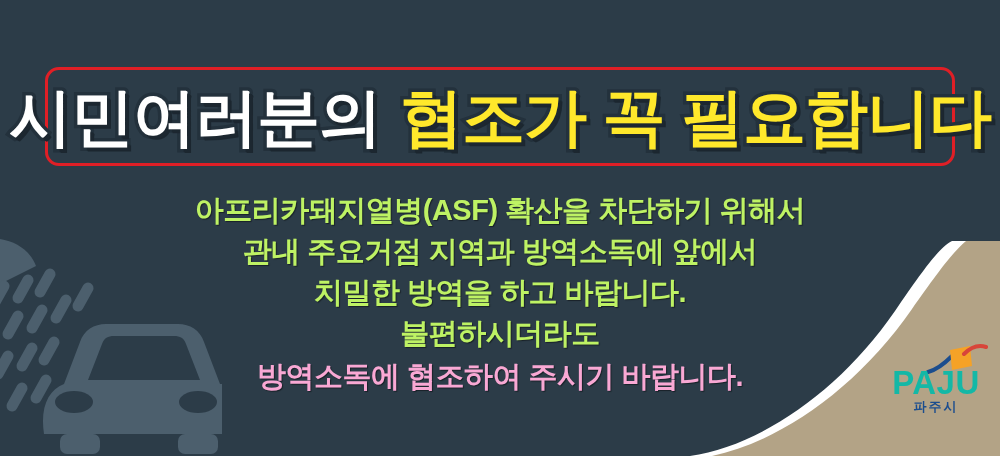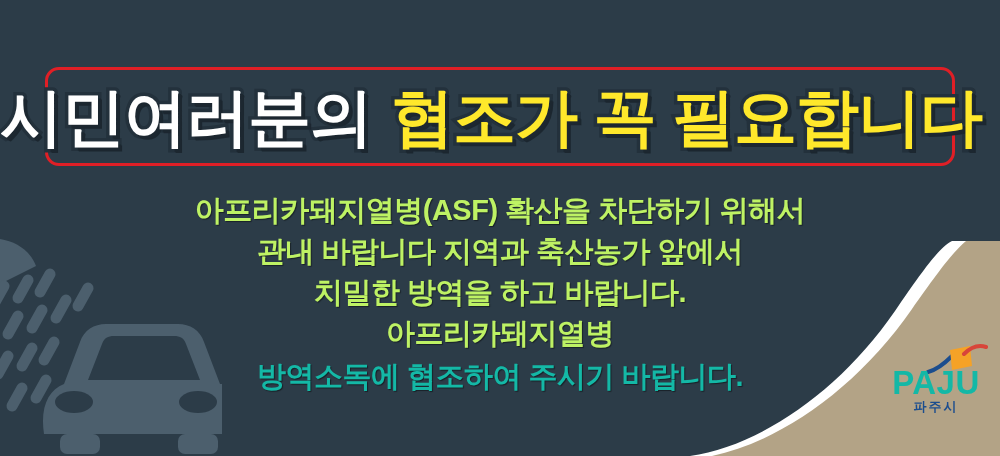--- a/index.html
+++ b/index.html
@@ -52,20 +52,21 @@
   }
 
   .headline {
     position: absolute;
     left: 0;
     top: 62px;
     width: 1000px;
     height: 110px;
     display: flex;
     align-items: center;
+    justify-content: center;
     white-space: nowrap;
   }
 
   .headline span {
     font-size: 63px;
     font-weight: bold;
     letter-spacing: -1px;
     line-height: 1;
     -webkit-text-stroke: 7px #23313c;
     paint-order: stroke fill;
@@ -90,21 +91,21 @@
     font-size: 29px;
     font-weight: bold;
     line-height: 41px;
     color: #bef264;
     letter-spacing: -0.5px;
     white-space: nowrap;
     text-shadow: 1px 1px 1px rgba(0,0,0,0.45);
   }
 
   .body-line.accent {
-    color: #14b8a6;
+    color: #f9a8d4;
     margin-top: 2px;
     text-align: center;
   }
 
   
   .paju-logo {
     position: absolute;
     left: 886px;
     top: 344px;
     width: 100px;
@@ -191,23 +192,23 @@
 
   <div class="headline-frame"></div>
 
   <div class="headline">
     <span class="hl-white">시민여러분의</span>
     <span class="hl-yellow">협조가 꼭 필요합니다</span>
   </div>
 
   <div class="body-copy">
     <div class="body-line">아프리카돼지열병(ASF) 확산을 차단하기 위해서</div>
-    <div class="body-line">관내 바랍니다 지역과 축산농가 앞에서</div>
+    <div class="body-line">관내 주요거점 지역과 방역소독에 앞에서</div>
     <div class="body-line">치밀한 방역을 하고 바랍니다.</div>
-    <div class="body-line">아프리카돼지열병</div>
+    <div class="body-line">불편하시더라도</div>
     <div class="body-line accent">방역소독에 협조하여 주시기 바랍니다.</div>
   </div>
 
   <div class="paju-logo">
     <svg class="paju-mark" viewBox="0 0 62 30" aria-hidden="true">
       <path d="M2 28 C 10 26 18 20 26 12" stroke="#1b4d8e" stroke-width="4" fill="none" stroke-linecap="round"></path>
       <path d="M24 6 L 44 2 L 46 22 L 26 26 Z" fill="#f5a227"></path>
       <path d="M38 10 C 46 2 54 1 60 3" stroke="#d8453a" stroke-width="4" fill="none" stroke-linecap="round"></path>
     </svg>
     <div class="paju-word">PAJU</div>

